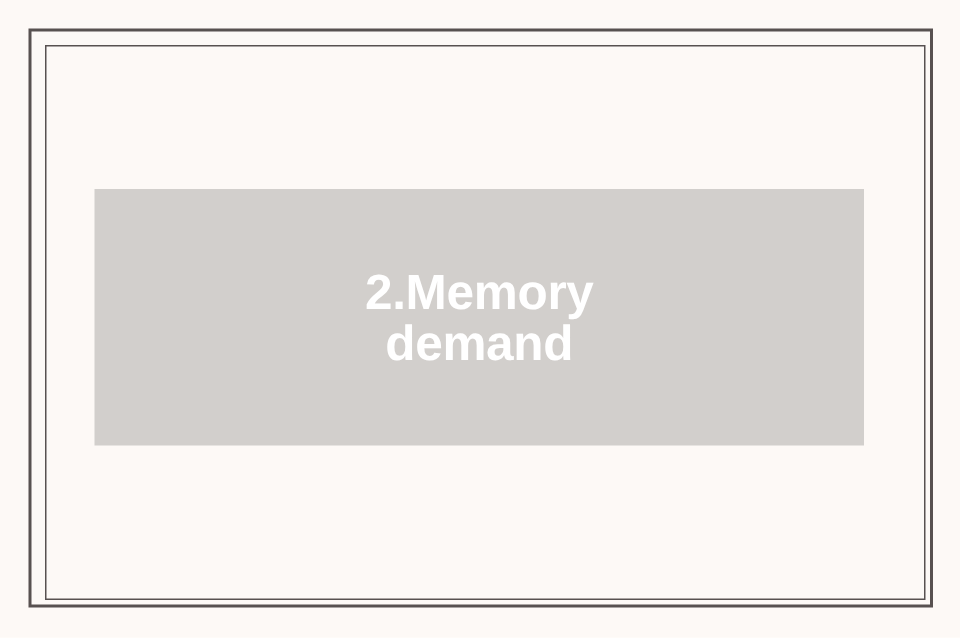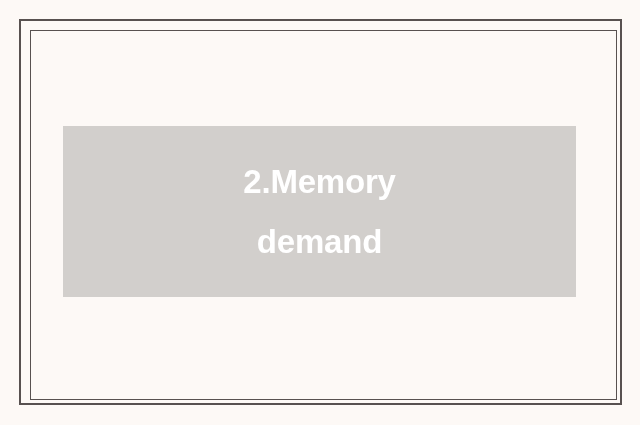--- a/index.html
+++ b/index.html
@@ -54,21 +54,21 @@
     justify-content: center;
     box-sizing: border-box;
   }
   #panel-title {
     margin: 0;
     padding: 0;
     color: #FFFFFF;
     font-family: "Liberation Sans", sans-serif;
     font-weight: bold;
     font-size: 33px;
-    line-height: 60px;
+    line-height: 34px;
     text-align: center;
     letter-spacing: -0.2px;
     white-space: pre-line;
     max-width: 200px;
   }
 </style>
 </head>
 <body>
 
 <div id="slide-canvas">

